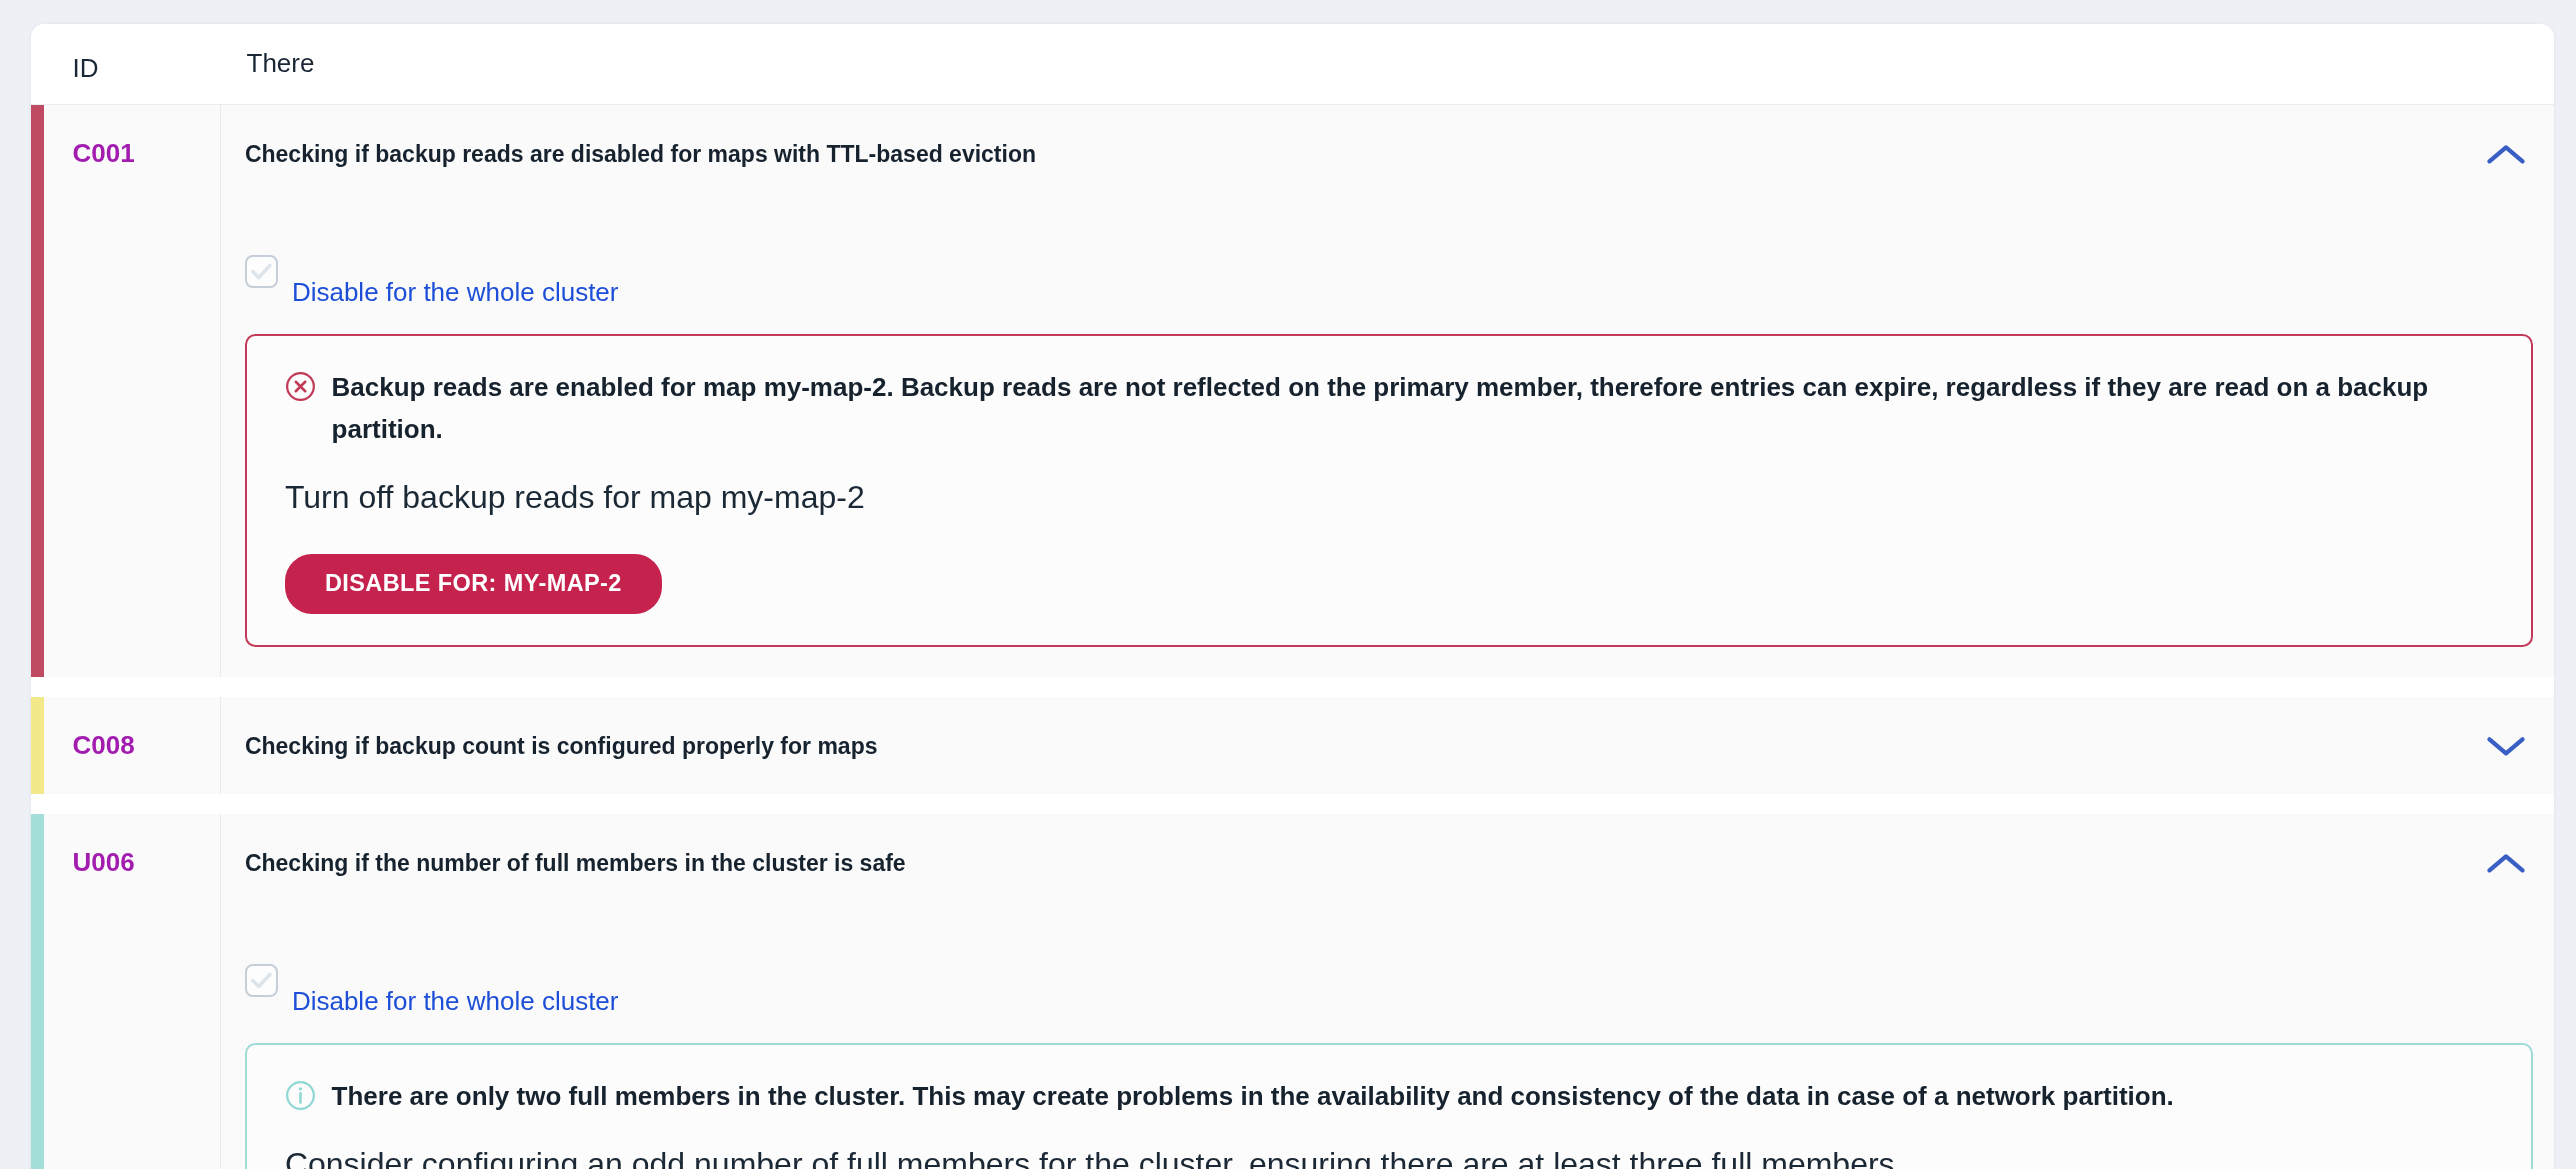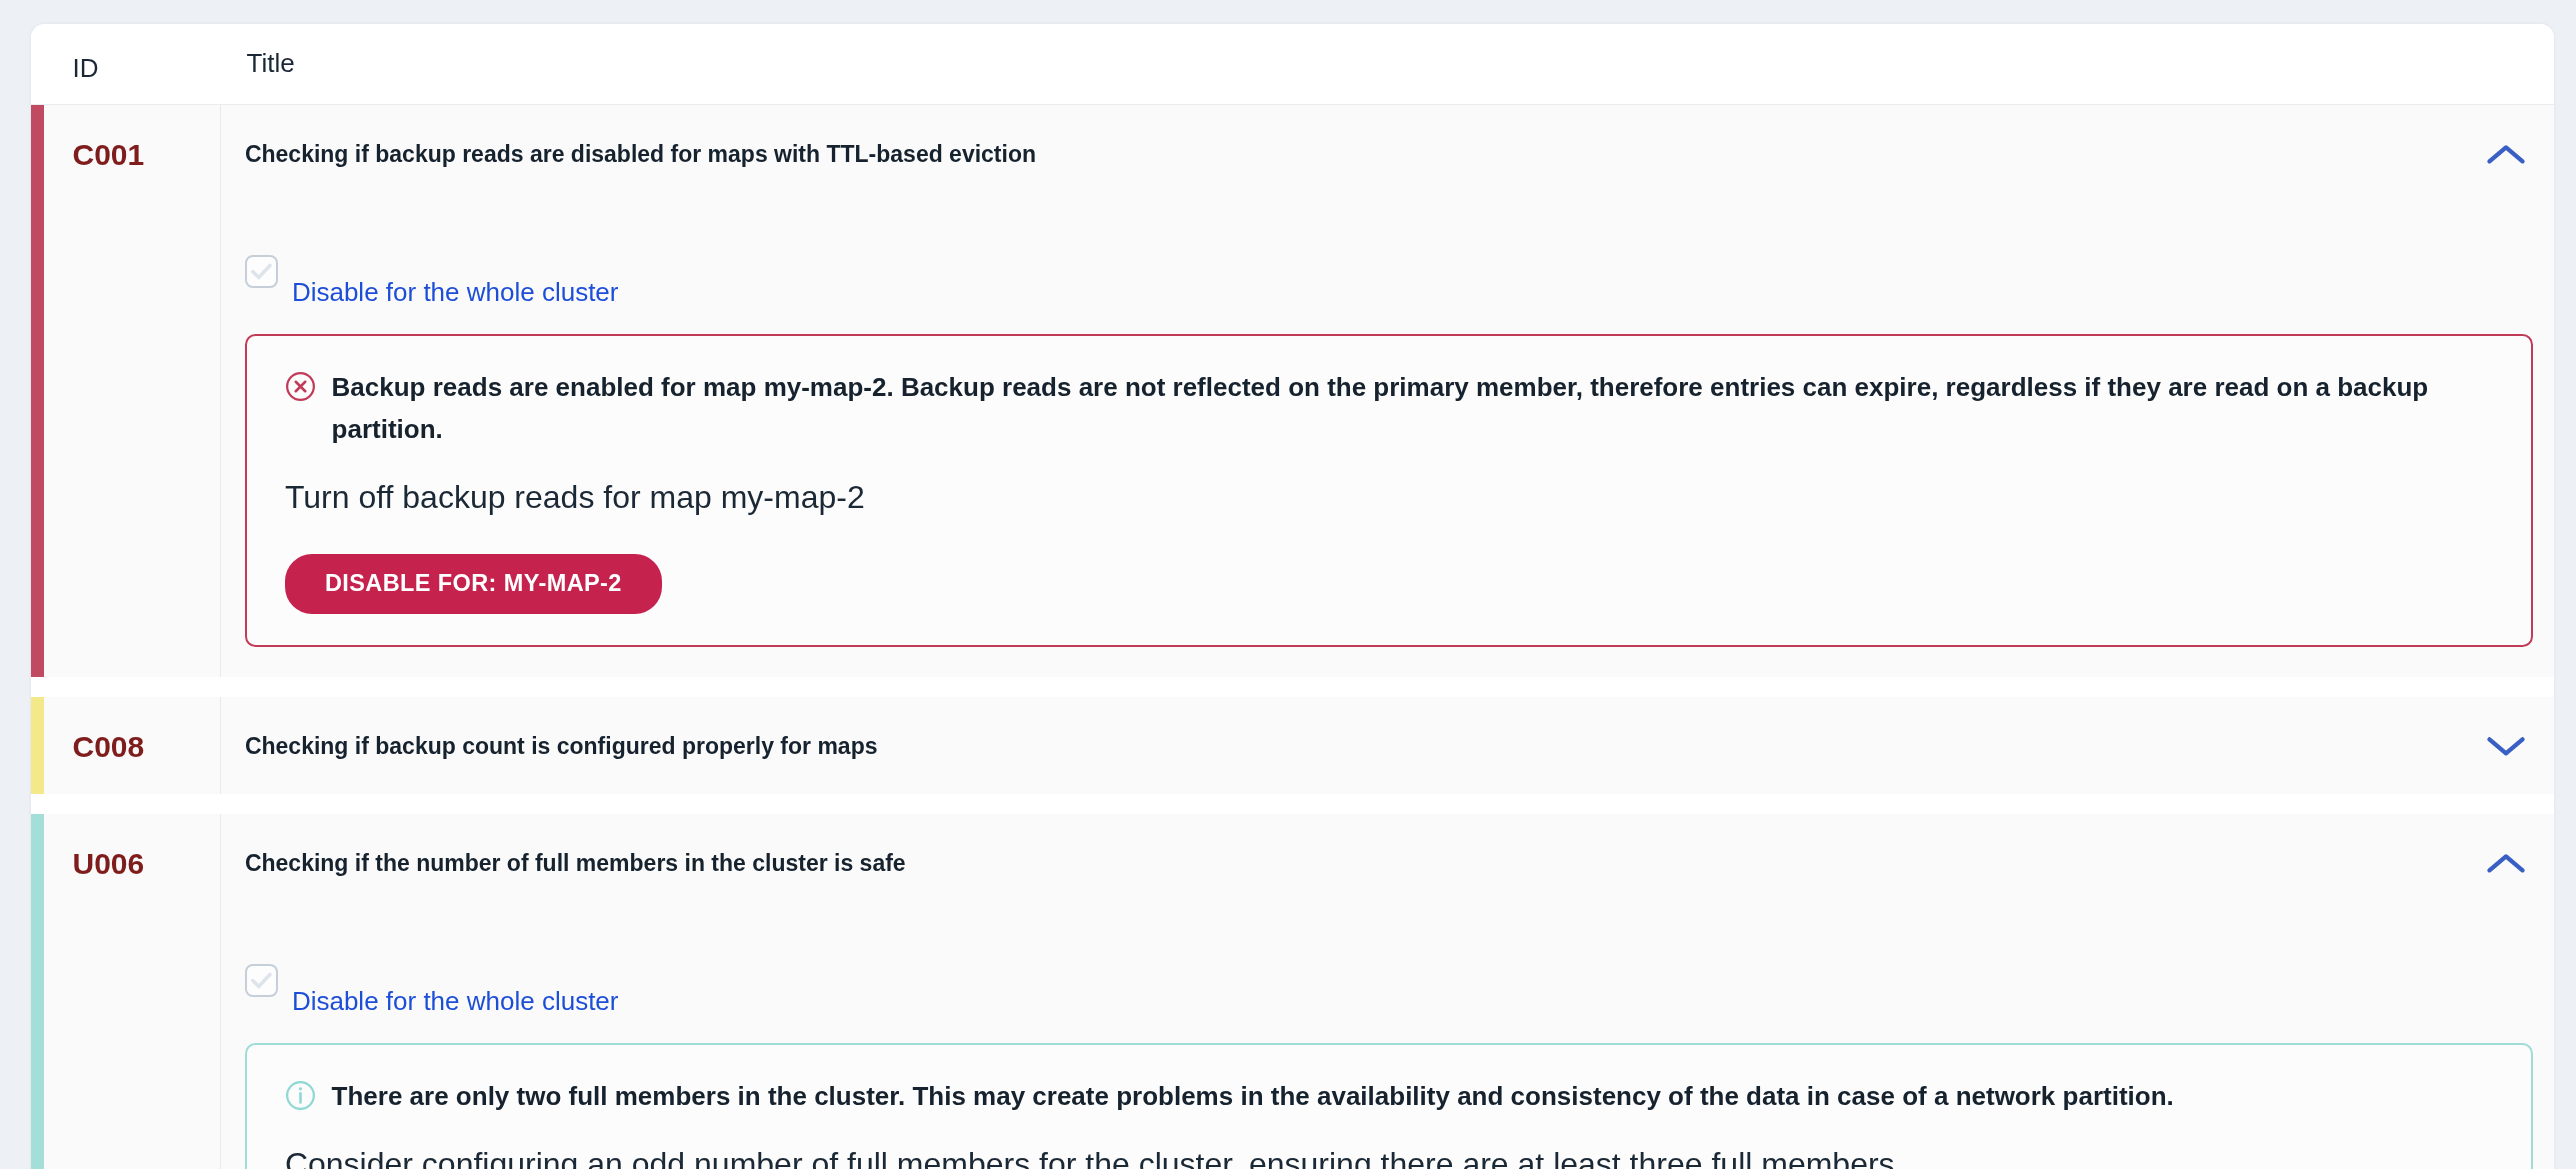--- a/index.html
+++ b/index.html
@@ -38,23 +38,23 @@
     background: #fafafa;
     border-left: 13px solid var(--accent, #ccc);
     display: grid;
     grid-template-columns: 177px 1fr;
     margin-bottom: 20px;
   }
   .row:last-child { margin-bottom: 0; }
   .id-cell {
     border-right: 1.7px solid #e8eaec;
     padding: 33px 0 0 29px;
-    font-size: 30px;
-    font-weight: 700;
-    color: #7f1d1d;
+    font-size: 26px;
+    font-weight: 700;
+    color: #a21caf;
   }
   .body-cell {
     padding: 33px 21px 30px 24.4px;
     position: relative;
   }
   .row.collapsed { min-height: 96px; }
   .row.collapsed .body-cell { padding-bottom: 31px; }
   .row-title {
     font-size: 23px;
     line-height: 33px;
@@ -137,21 +137,21 @@
     display: inline-flex; align-items: center;
   }
 </style>
 </head>
 <body>
 
 <div class="card">
 
   <div class="thead">
     <div class="col-id">ID</div>
-    <div class="col-title">Title</div>
+    <div class="col-title">There</div>
   </div>
 
   <div class="row expanded" style="--accent: #c04a62;">
     <div class="id-cell">C001</div>
     <div class="body-cell">
       <div class="row-title">Checking if backup reads are disabled for maps with TTL-based eviction</div>
       <button class="chevron-btn" aria-label="collapse">
         <span>
           <svg width="40" height="22.7" viewBox="0 0 46 26">
               <polyline class="chev" points="4,21 23,5 42,21"></polyline>

